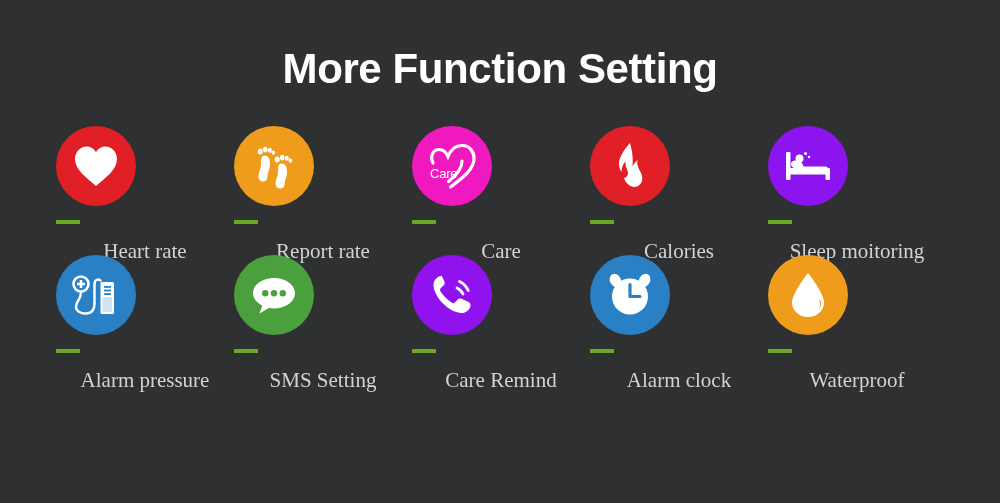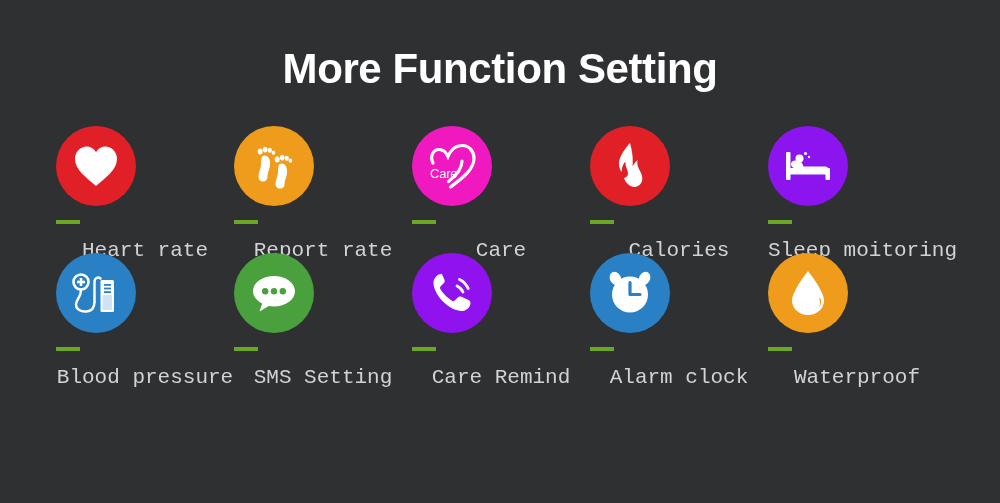--- a/index.html
+++ b/index.html
@@ -72,21 +72,21 @@
     margin-top: 14px;
     border-radius: 0px;
   }
   .feature-label {
     margin-top: 15px;
     color: #d2d3d4;
     font-size: 21px;
     font-weight: normal;
     text-align: center;
     white-space: nowrap;
-    font-family: Liberation Mono, monospace;
+    font-family: Liberation Serif, serif;
   }
   .care-text {
     position: absolute;
     color: #ffffff;
     font-size: 13px;
     font-family: "Liberation Sans", sans-serif;
     left: 18px;
     top: 40px;
     letter-spacing: -0.2px;
   }
@@ -188,21 +188,21 @@
               <path d="M24.5 33 L24.5 13 C24.5 9 28 7.5 30.5 9.5" fill="none" stroke="#ffffff" stroke-width="2.4" stroke-linecap="round"></path>
               <rect x="30.5" y="11" width="13.5" height="32" rx="1.5" fill="#ffffff"></rect>
               <rect x="32.5" y="26" width="9.5" height="15" fill="#cfe3f2"></rect>
               <rect x="34" y="15" width="7" height="1.8" fill="#2980c4"></rect>
               <rect x="34" y="18.6" width="7" height="1.8" fill="#2980c4"></rect>
               <rect x="34" y="22.2" width="7" height="1.8" fill="#2980c4"></rect>
             </g>
           </svg>
         </div>
         <div class="divider-dash"></div>
-        <div class="feature-label">Blood pressure</div>
+        <div class="feature-label">Alarm pressure</div>
       </div>
 
       <div class="feature-item">
         <div class="icon-circle" style="background:#4aa03c">
           <svg width="46" height="40" viewBox="0 0 46 40" aria-hidden="true">
             <path fill="#ffffff" d="M23 3 C34.6 3 44 9.8 44 18.2 C44 26.6 34.6 33.4 23 33.4 C21.2 33.4 19.4 33.2 17.8 32.9 L8.5 38.5 L11.2 30.5 C5.6 27.6 2 23.2 2 18.2 C2 9.8 11.4 3 23 3 Z"></path>
             <circle cx="14.2" cy="18.2" r="3.2" fill="#4aa03c"></circle>
             <circle cx="23" cy="18.2" r="3.2" fill="#4aa03c"></circle>
             <circle cx="31.8" cy="18.2" r="3.2" fill="#4aa03c"></circle>
           </svg>

